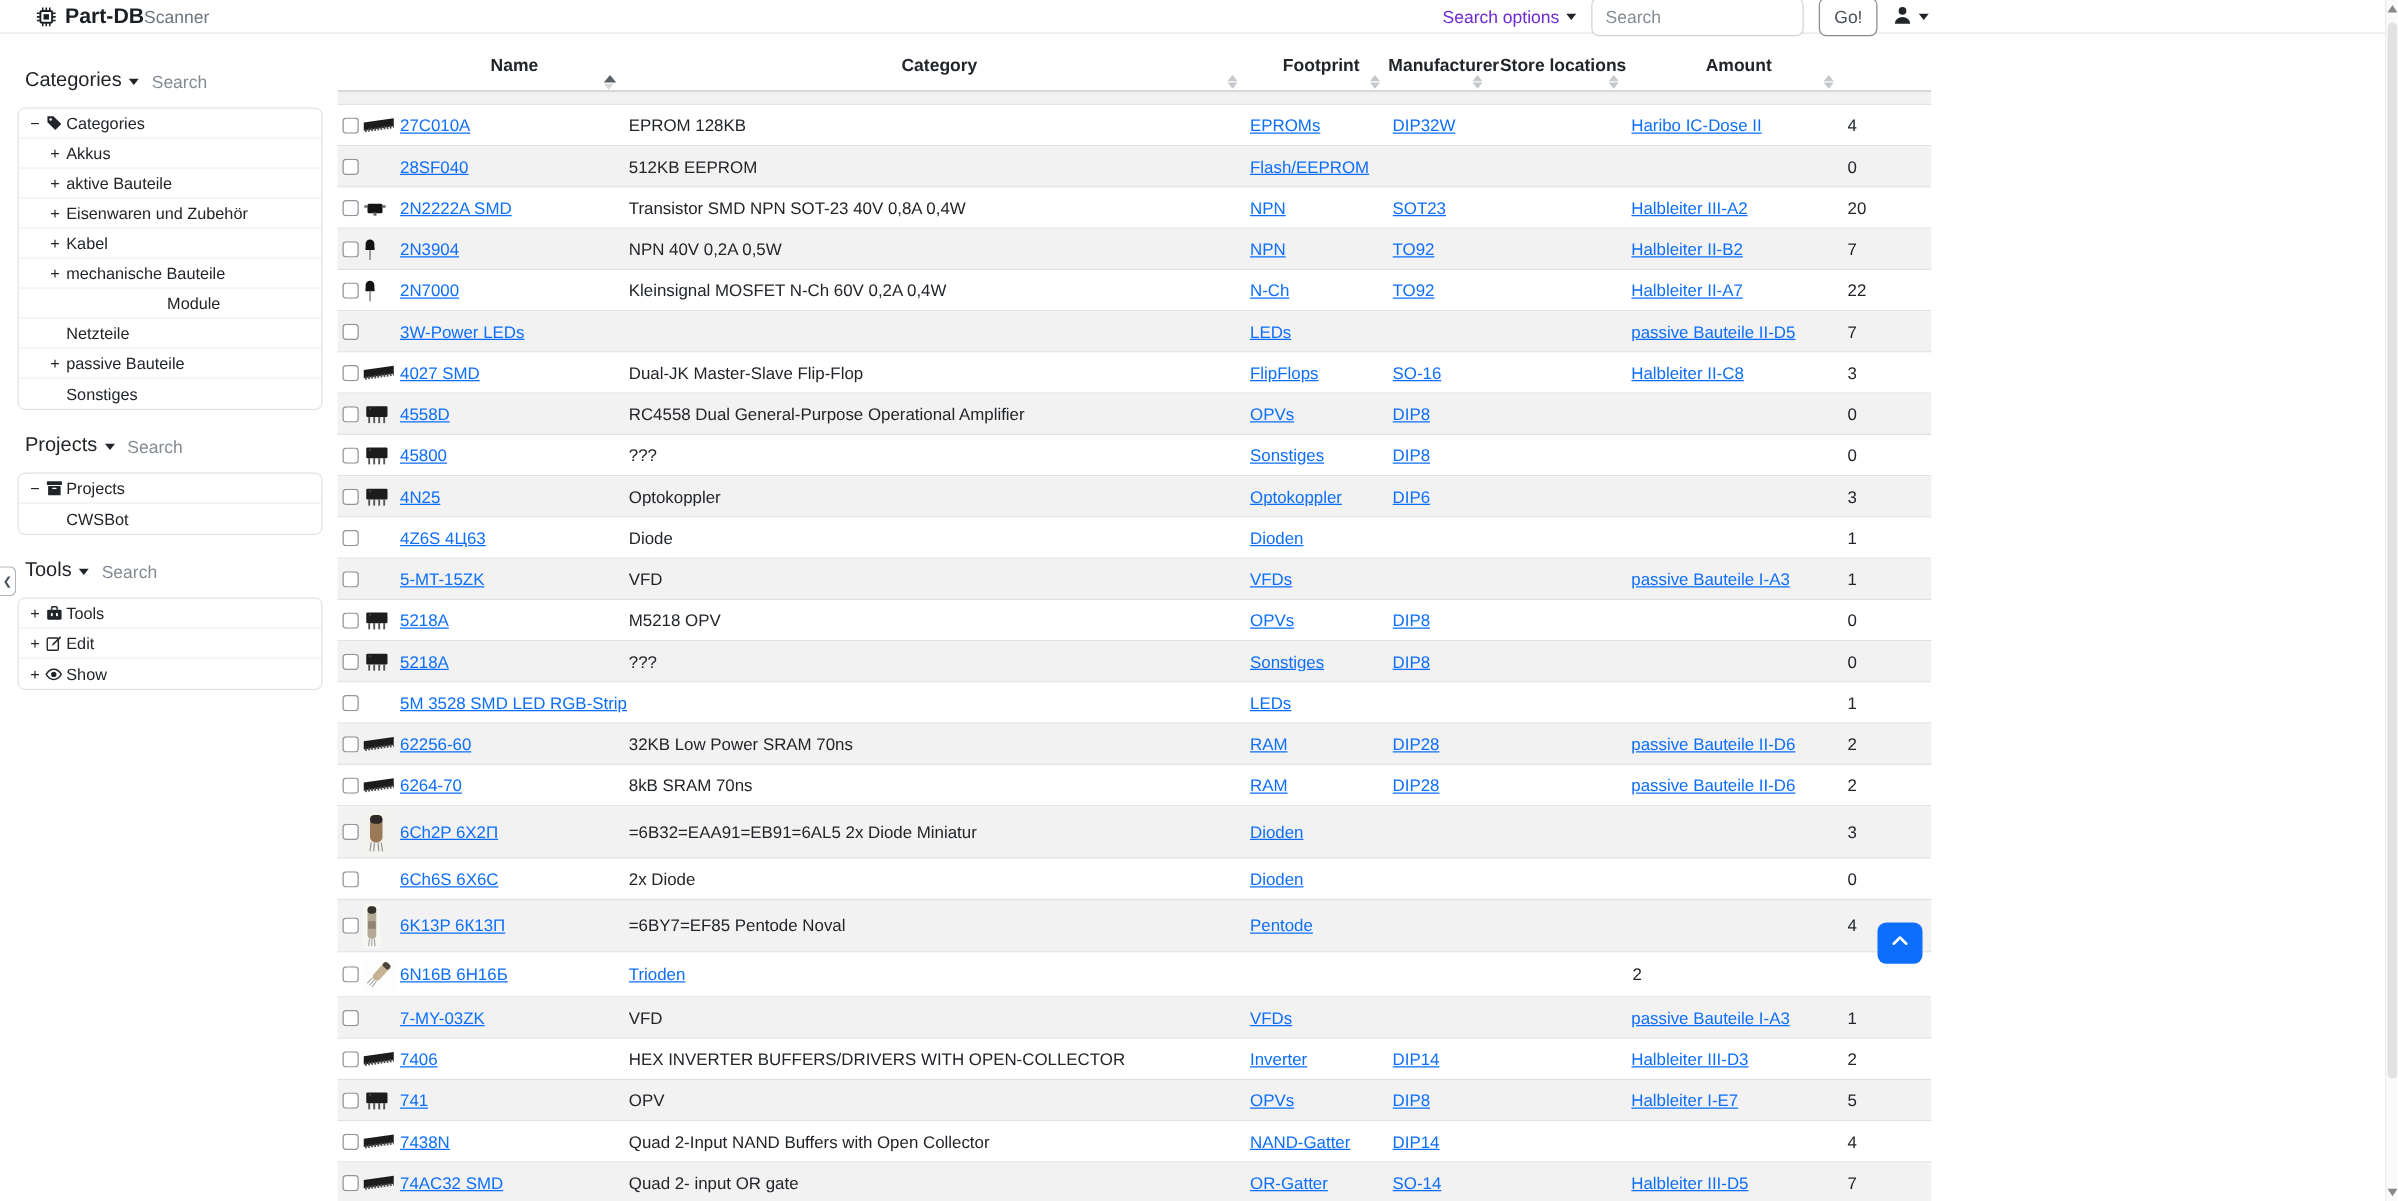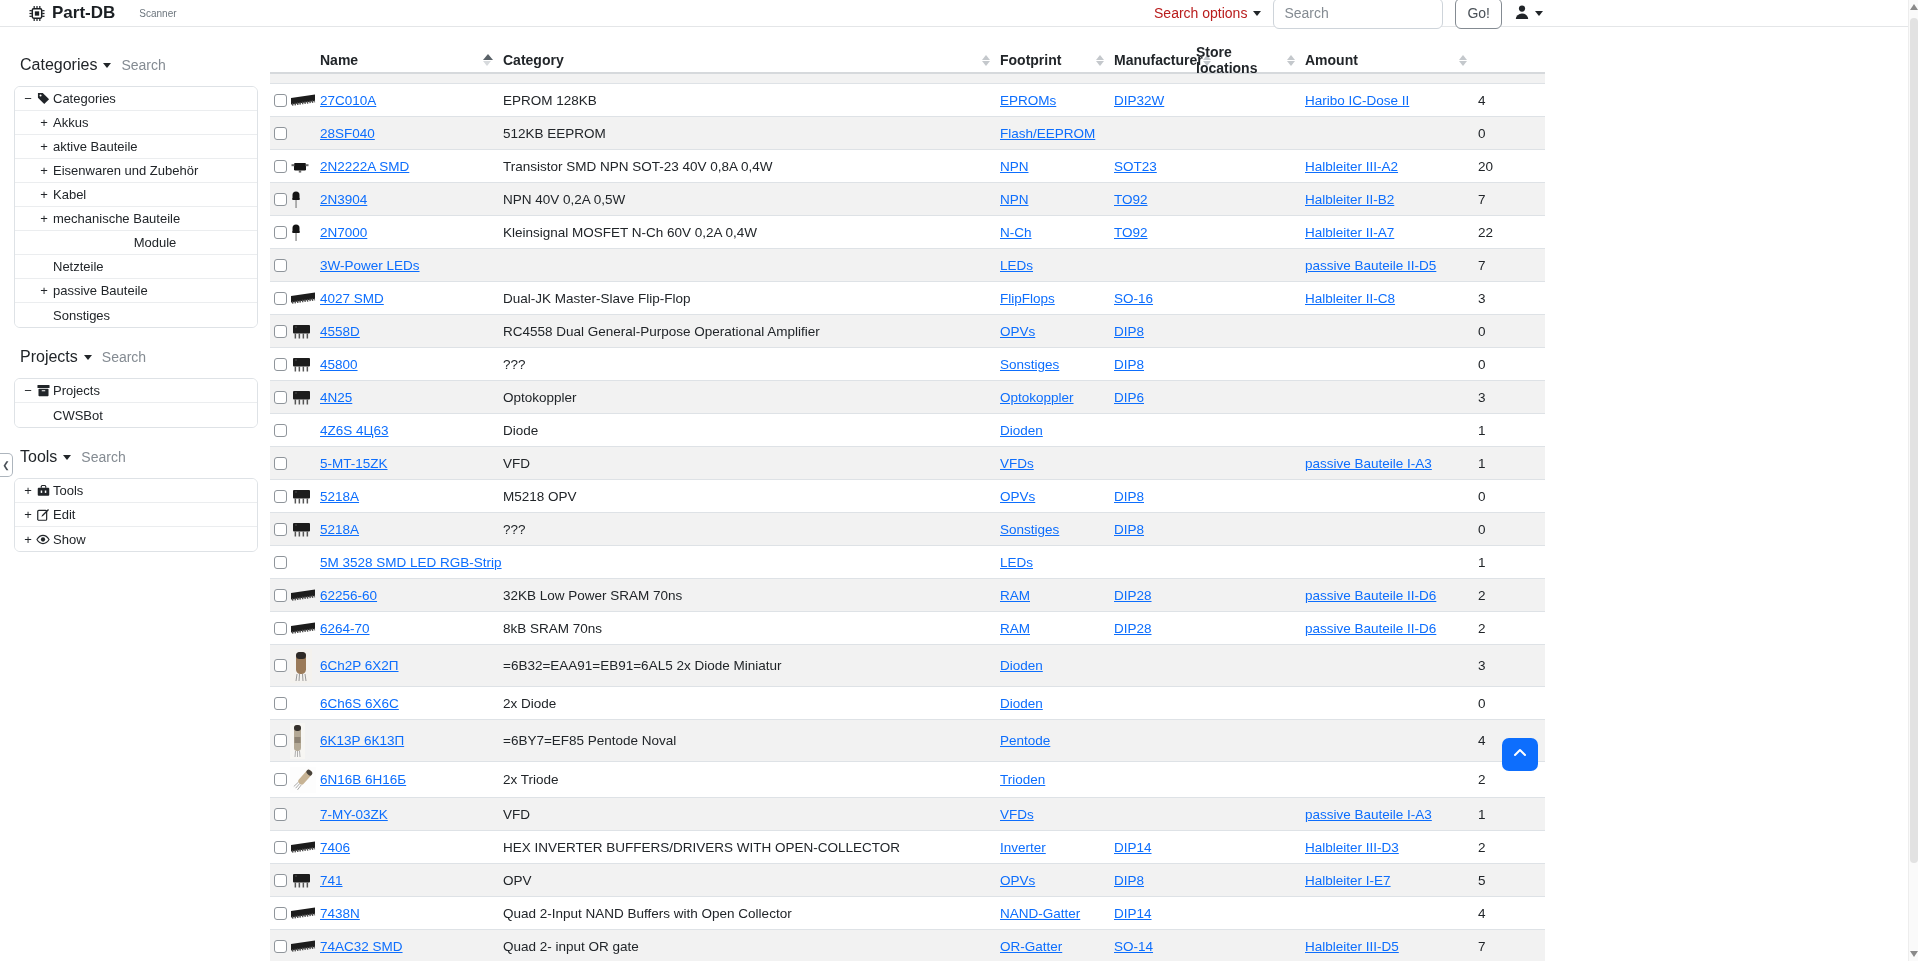--- a/index.html
+++ b/index.html
@@ -9,23 +9,23 @@
     font-family:"Liberation Sans", sans-serif; background:#fff; color:#212529; font-size:13.5px;
   }
   a { color:#0d6efd; text-decoration:underline; cursor:pointer; }
 
   
   #navbar {
     position:absolute; top:0; left:0; width:1918px; height:27px; background:#fff;
     border-bottom:1px solid #e4e6e8; display:flex; align-items:center; z-index:20;
   }
   .brand { display:flex; align-items:center; gap:7px; margin-left:29px; font-size:17px; font-weight:700; color:#1b1f23; }
-  .nav-scanner { margin-left:24px; font-size:10px; color:#6c757d; text-decoration:none; }
+  .nav-scanner { font-size:14px; color:#6c757d; text-decoration:none; }
   .nav-right { margin-left:auto; margin-right:375px; display:flex; align-items:center; gap:12px; }
-  .search-options { font-size:14px; color:#b91c1c; display:flex; align-items:center; gap:6px; cursor:pointer; }
+  .search-options { font-size:14px; color:#6d28d9; display:flex; align-items:center; gap:6px; cursor:pointer; }
   .caret-down { width:0; height:0; border-left:4px solid transparent; border-right:4px solid transparent; border-top:5px solid #212529; display:inline-block; }
   #global-search {
     width:170px; height:31px; border:1px solid #ced4da; border-radius:6px; padding:0 10px;
     font-size:14px; font-family:"Liberation Sans",sans-serif; color:#212529; outline:none;
   }
   #global-search::placeholder { color:#848b92; }
   .go-btn {
     height:31px; padding:0 11px; border:1px solid #848b92; border-radius:6px; background:#fff;
     font-size:14px; color:#495057; cursor:pointer; font-family:"Liberation Sans",sans-serif;
   }
@@ -54,21 +54,21 @@
   }
 
   
   #table { position:absolute; left:270px; top:44px; width:1275px; }
   .thead-row, .trow {
     display:grid;
     grid-template-columns:20px 30px 183px 497px 114px 82px 109px 172px 68px;
     align-items:center;
   }
   .thead-row { height:30px; border-bottom:2px solid #d6d9dc; font-weight:700; font-size:14px; }
-  .th-cell { display:flex; align-items:center; height:100%; }
+  .th-cell { display:flex; align-items:center; height:100%;flex-direction:column; }
   .sort { display:inline-flex; flex-direction:column; gap:1px; margin-left:auto; margin-right:10px; }
   .tri-up    { width:0; height:0; border-left:4px solid transparent; border-right:4px solid transparent; border-bottom:5px solid #c4c8cc; }
   .tri-down  { width:0; height:0; border-left:4px solid transparent; border-right:4px solid transparent; border-top:5px solid #c4c8cc; }
   .sort.asc .tri-up { border-bottom-color:#5a6268; border-left-width:5px; border-right-width:5px; border-bottom-width:6px; }
   .sort.asc .tri-down { border-top-color:#d7dadd; }
 
   .trow { min-height:33px; border-bottom:1px solid #dee2e6; background:#fff; }
   .trow.stripe { background:#f2f2f2; }
   .trow.sliver { min-height:10px; height:10px; }
   .trow.tall { min-height:42px; }
@@ -700,21 +700,20 @@
             <rect x="9.5" y="1" width="6.5" height="4.5" rx="2.2" fill="#4a443c"></rect>
             <g stroke="#9a9a9a" stroke-width="0.8">
               <line x1="11" y1="18" x2="10.5" y2="24"></line>
               <line x1="13" y1="18" x2="13" y2="24"></line>
               <line x1="15" y1="18" x2="15.5" y2="24"></line>
             </g>
           </g>
         </svg>
       </div>
       <div class="cell"><a>6N16B 6Н16Б</a></div>
-      <div class="cell">2x Triode</div>
       <div class="cell"><a>Trioden</a></div>
       <div class="cell"></div>
       <div class="cell"></div>
       <div class="cell"></div>
       <div class="cell amount">2</div>
     </div>
     <div class="trow stripe">
       <div class="cell">
         <input class="row-check" type="checkbox" style="">
       </div>

